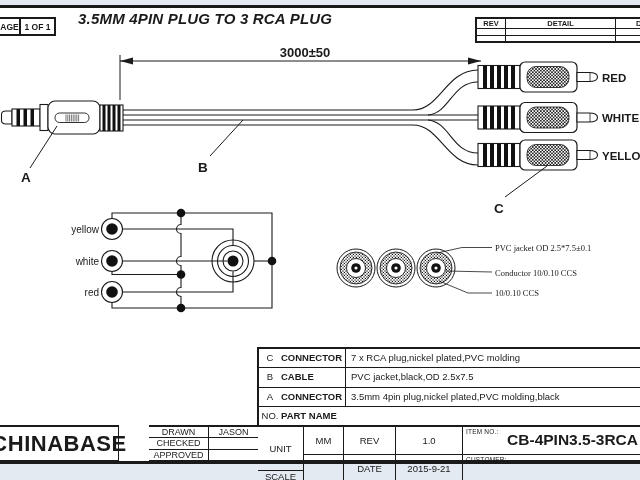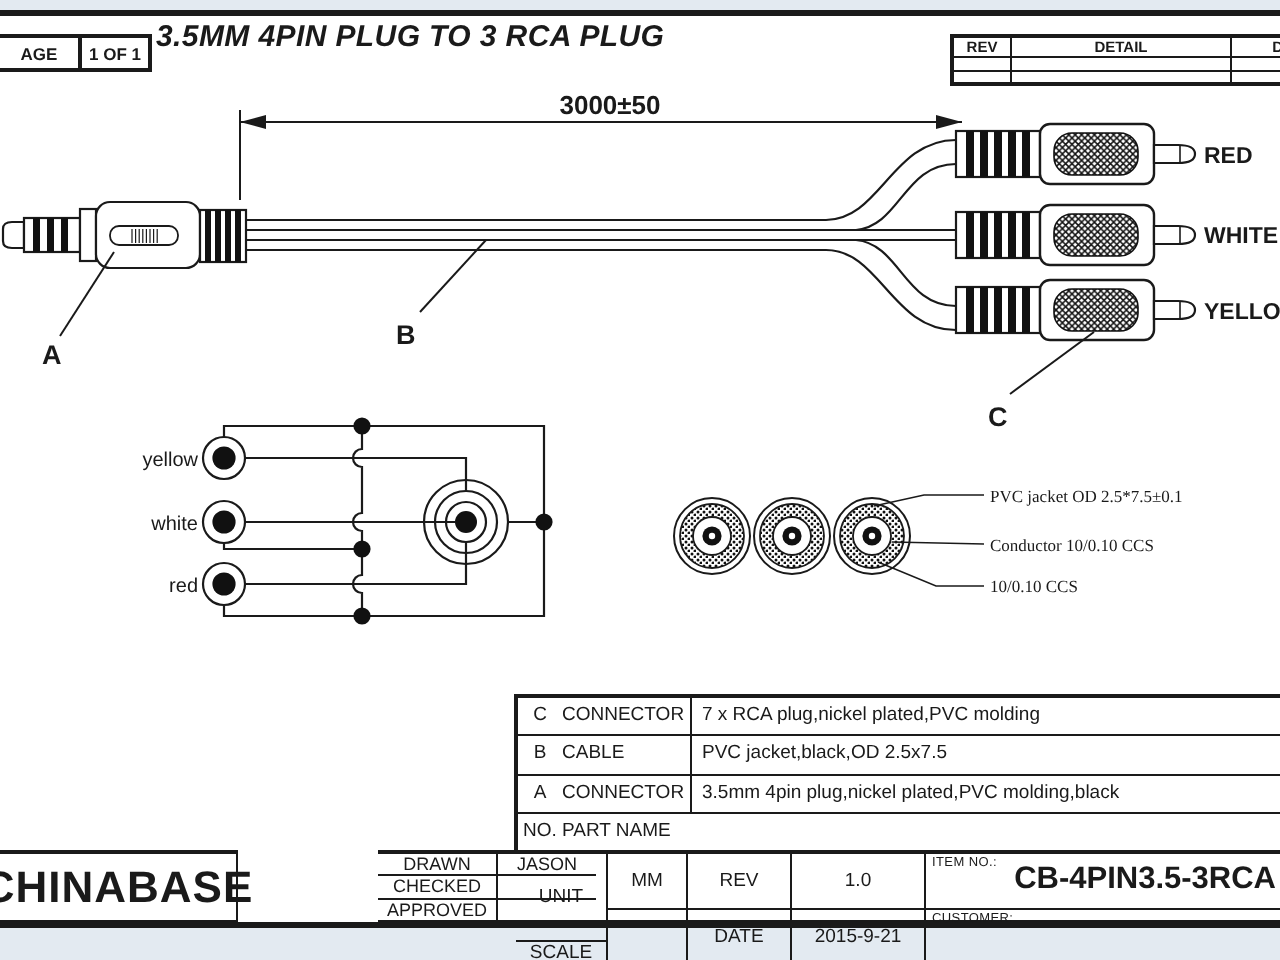--- a/index.html
+++ b/index.html
@@ -13,52 +13,52 @@
   .strip-bottom { top:464px; height:16px; }
   .frame { position:absolute; left:0; width:640px; height:3px; background:#1a1a1a; }
   .frame-top { top:5px; }
   .frame-bottom { top:461px; }
 
   
   .page-box { position:absolute; left:0; top:17px; height:19px; display:flex;
     border:2px solid #1a1a1a; border-left:none; background:#fff; }
   .page-box .cell { display:flex; align-items:center; justify-content:center;
     font-size:8.5px; font-weight:600; }
-  .page-box .c1 { width:39px; }
+  .page-box .c1 { width:19px; }
   .page-box .c2 { width:35px; border-left:2px solid #1a1a1a; }
 
   .sheet-title { position:absolute; left:78px; top:10px;
     font-size:15px; font-weight:bold; font-style:italic; letter-spacing:.2px; white-space:nowrap; }
 
   
   .rev-table { position:absolute; left:475px; top:17px; width:165px; height:26px;
     border:2px solid #1a1a1a; border-right:none; overflow:hidden; background:#fff; }
   .rev-grid { display:grid; grid-template-columns:29px 110px 61px; grid-template-rows:10px 6.5px 6.5px; width:200px; }
   .rev-grid > div { border-right:1px solid #1a1a1a; border-bottom:1px solid #1a1a1a;
     font-size:7.5px; font-weight:600; display:flex; align-items:center; justify-content:center; overflow:hidden; }
 
   
   .spec-table { position:absolute; left:257px; top:347px; width:383px; height:78px;
     border:2px solid #1a1a1a; border-right:none; border-bottom:none;
     display:flex; flex-direction:column; font-size:9.5px; background:transparent; }
   .sp-row { flex:1; display:flex; border-bottom:1.2px solid #1a1a1a; align-items:stretch; }
   .sp-row:last-child { border-bottom:none; }
   .sp-no { width:22px; text-align:center; padding-top:3px; }
-  .sp-part { width:64px; padding-top:3px; }
+  .sp-part { width:64px; padding-top:3px;font-weight:bold; }
   .sp-spec { flex:1; border-left:1.2px solid #1a1a1a; padding:3px 0 0 5px; white-space:nowrap; overflow:hidden; }
   .sp-row.footer .sp-spec { text-align:center; padding-left:0; }
 
   
   .company-cell { position:absolute; left:0; top:425px; width:119px; height:37px;
     border:2px solid #1a1a1a; border-left:none; border-right:1.5px solid #1a1a1a;
     display:flex; align-items:center; justify-content:center;
     font-size:22px; font-weight:bold; letter-spacing:.5px; }
   .personnel { position:absolute; left:149px; top:425px; width:109px; height:37px;
     border-top:2px solid #1a1a1a; border-bottom:2px solid #1a1a1a;
-    display:flex; flex-direction:column; font-size:9px;margin-left:40px; }
+    display:flex; flex-direction:column; font-size:9px; }
   .pe-row { flex:1; display:flex; border-bottom:1.2px solid #1a1a1a; }
   .pe-row:last-child { border-bottom:none; }
   .pe-label { width:60px; border-right:1.2px solid #1a1a1a; display:flex; align-items:center; justify-content:center; }
   .pe-value { flex:1; display:flex; align-items:center; justify-content:center; }
 
   .tb-right { position:absolute; left:258px; top:425px; width:382px; height:37px;
     border-top:2px solid #1a1a1a; border-bottom:2px solid #1a1a1a;
     display:grid; grid-template-columns:45px 40px 52px 67px 1fr; grid-template-rows:1fr 1fr;
     font-size:9.5px; }
   .tb-cell { border-left:1.2px solid #1a1a1a; display:flex; align-items:center; justify-content:center; }

